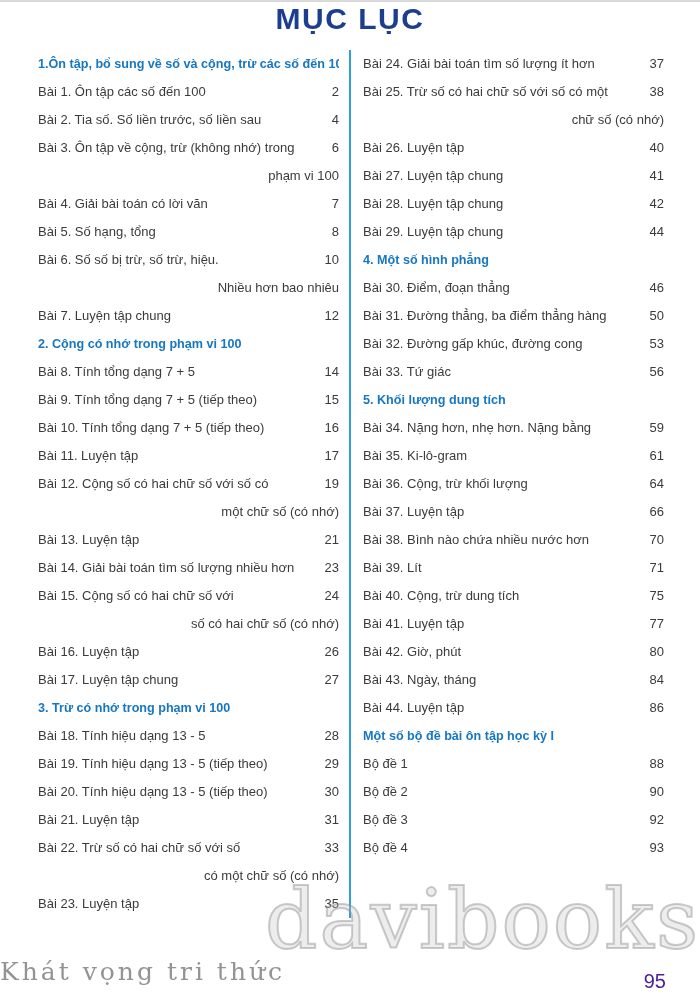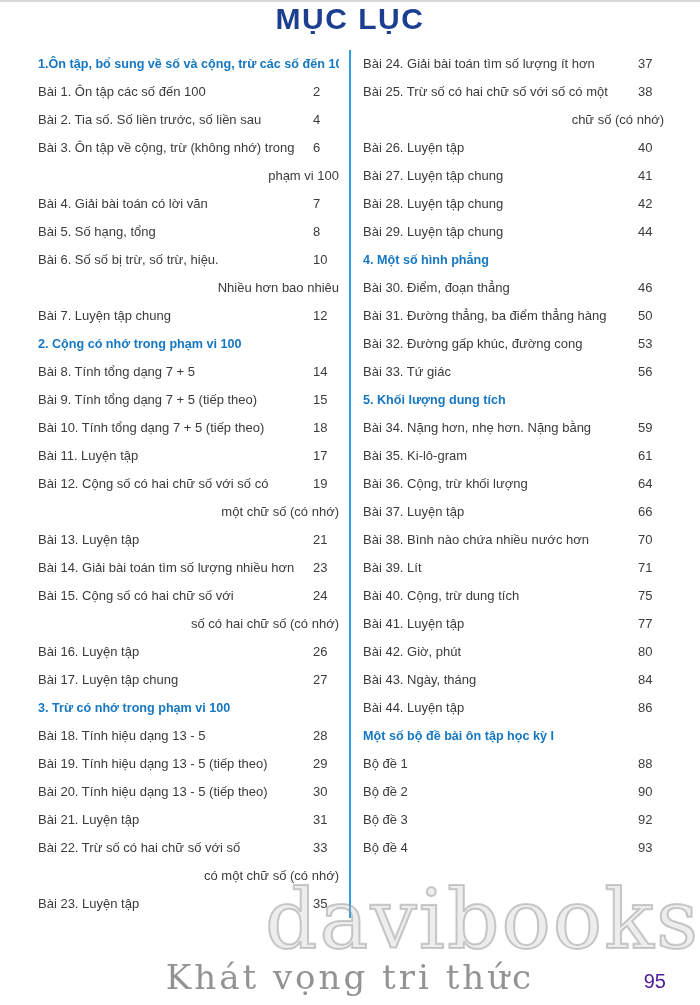--- a/index.html
+++ b/index.html
@@ -44,42 +44,43 @@
     font-size: 13px;
   }
   .entry-line .entry-text {
     flex: 1;
     white-space: nowrap;
     overflow: hidden;
   }
   .entry-line.cont .entry-text { padding-left: 46px; text-align: right; }
   .entry-page {
     min-width: 26px;
+    text-align: right;
     color: var(--c-text, #3b3b3b);
   }
   .wm-brand {
     position: absolute;
     left: 0; right: 0;
     top: 872px;
     text-align: right;
     font-family: "DejaVu Serif", serif;
     font-size: 82px;
     color: rgba(195,195,195,0.30);
     -webkit-text-stroke: 2px rgba(140,140,140,0.45);
     letter-spacing: 2px;
     pointer-events: none;
     z-index: 3;
   }
   .wm-slogan {
     position: absolute;
     left: 0; right: 0;
     top: 957px;
-    text-align: center;
+    text-align: left;
     font-family: "DejaVu Serif", serif;
-    font-size: 34px;
+    font-size: 25px;
     letter-spacing: 3px;
     color: rgba(120,120,120,0.8);
     pointer-events: none;
     z-index: 3;
   }
   .page-num {
     position: absolute;
     right: 34px;
     top: 970px;
     font-size: 20px;
@@ -153,21 +154,21 @@
       </div>
       <div class="toc-entry">
         <div class="entry-line">
           <span class="entry-text">Bài 9. Tính tổng dạng 7 + 5 (tiếp theo)</span>
           <span class="entry-page">15</span>
         </div>
       </div>
       <div class="toc-entry">
         <div class="entry-line">
           <span class="entry-text">Bài 10. Tính tổng dạng 7 + 5 (tiếp theo)</span>
-          <span class="entry-page">18</span>
+          <span class="entry-page">16</span>
         </div>
       </div>
       <div class="toc-entry">
         <div class="entry-line">
           <span class="entry-text">Bài 11. Luyện tập</span>
           <span class="entry-page">17</span>
         </div>
       </div>
       <div class="toc-entry">
         <div class="entry-line">

